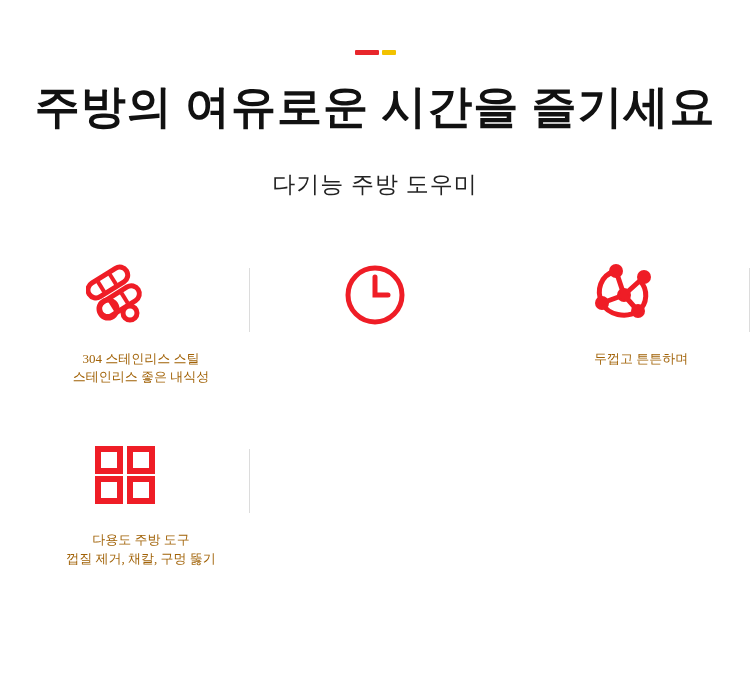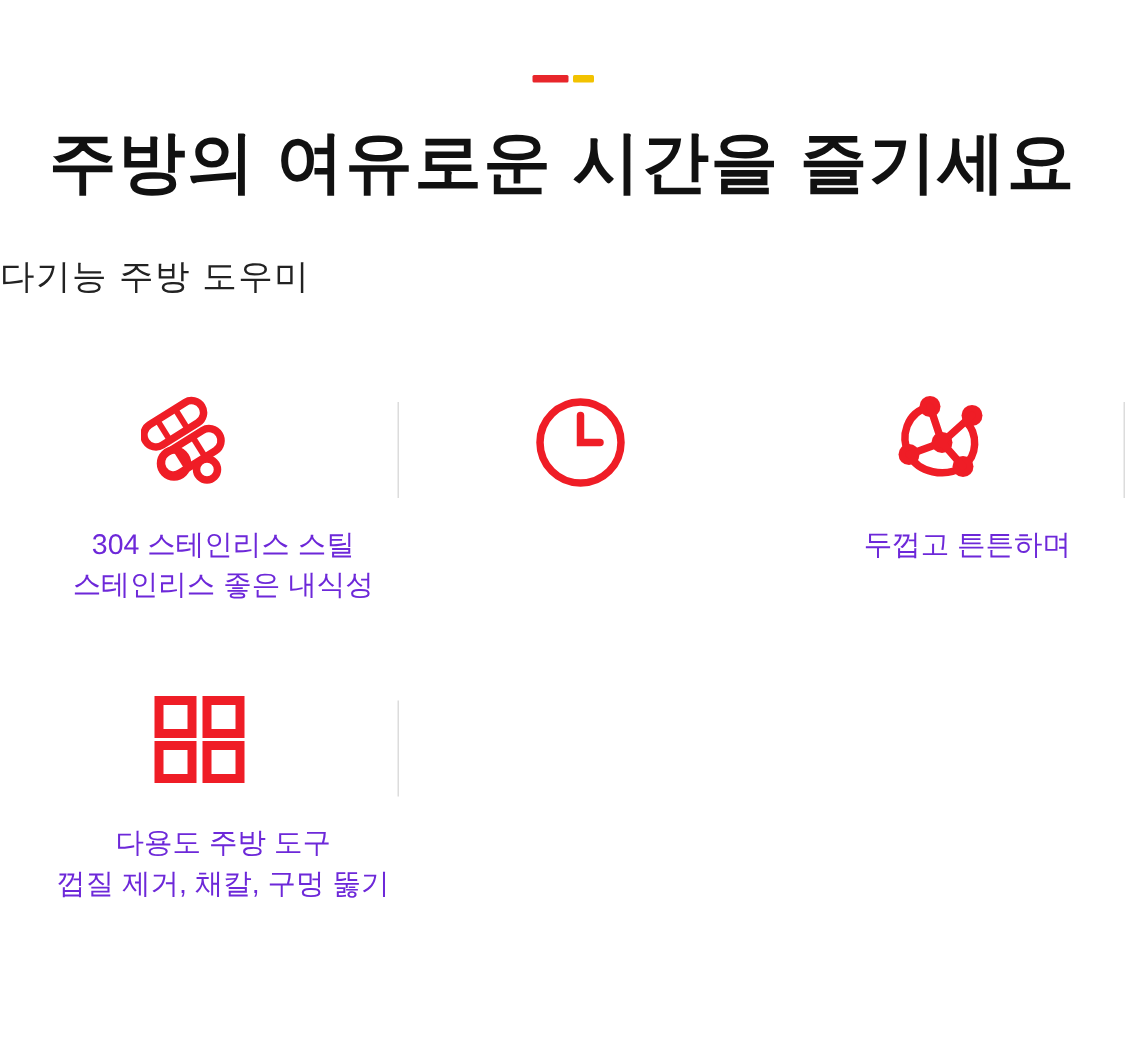--- a/index.html
+++ b/index.html
@@ -12,20 +12,21 @@
     background: #ffffff;
     font-family: "Liberation Sans", sans-serif;
     color: #1a1a1a;
     overflow: hidden;
   }
   .page {
     position: relative;
     width: 750px;
     height: 699px;
     box-sizing: border-box;
+    font-family: Liberation Serif, serif;
   }
 
   
   .ornament {
     display: flex;
     justify-content: center;
     align-items: center;
     padding-top: 50px;
     gap: 3px;
   }
@@ -42,20 +43,21 @@
     text-align: center;
     font-size: 45px;
     font-weight: bold;
     letter-spacing: 1px;
     color: #111111;
     margin-top: 28px;
     line-height: 1.1;
     white-space: nowrap;
   }
   .subhead {
+    text-align: center;
     font-size: 23px;
     color: #222222;
     margin-top: 36px;
     letter-spacing: 1px;
   }
 
   
   .grid {
     margin-top: 50px;
     display: grid;
@@ -72,23 +74,23 @@
   }
   .cell .icon-wrap {
     height: 86px;
     display: flex;
     align-items: center;
     justify-content: center;
   }
   .cell .caption {
     margin-top: 14px;
     text-align: center;
-    font-size: 19px;
+    font-size: 13px;
     line-height: 1.45;
-    color: #6d28d9;
+    color: #a16207;
     white-space: nowrap;
     margin-left: 32px;
   }
   
   .cell.sep::after {
     content: "";
     position: absolute;
     right: 0;
     top: 18px;
     width: 1px;

